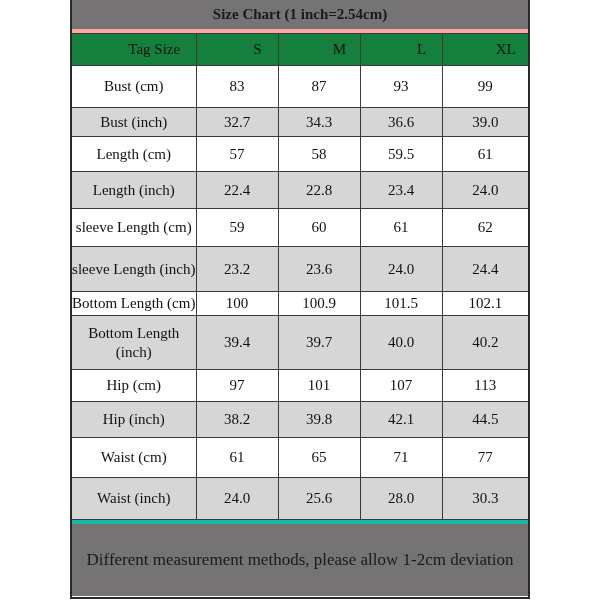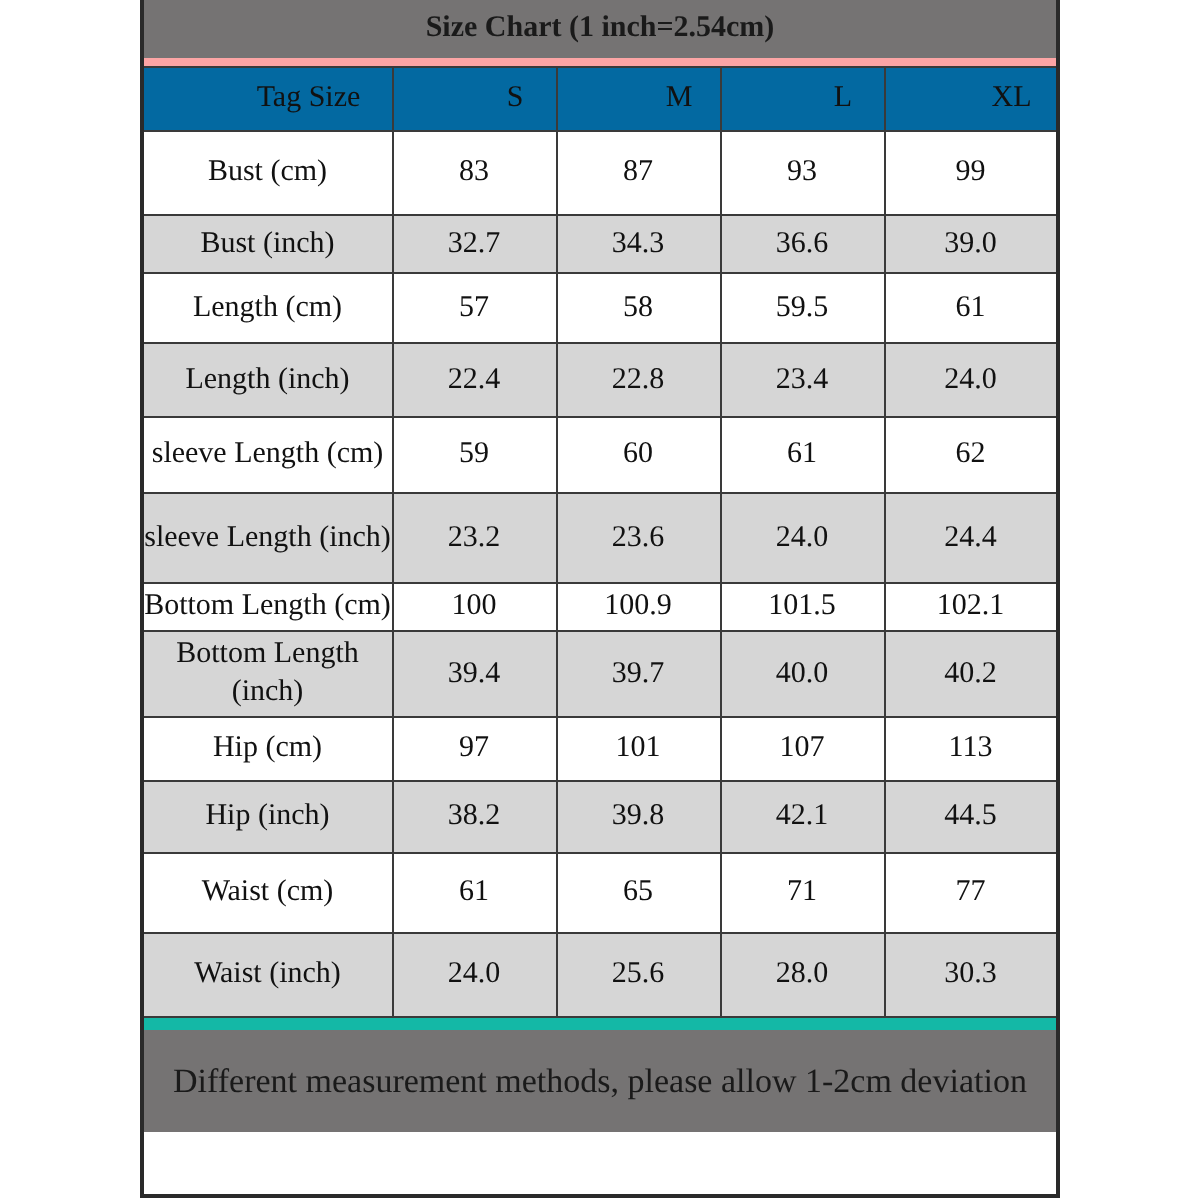--- a/index.html
+++ b/index.html
@@ -5,22 +5,22 @@
   html, body { margin:0; padding:0; background:#ffffff; }
   body { width:600px; height:600px; position:relative; overflow:hidden; font-family:"Liberation Serif", "DejaVu Serif", serif; color:#111; }
   .chart { position:absolute; left:70px; top:0; width:460px; height:599px; border:2px solid #2a2a2a; border-top:none; box-sizing:border-box; background:#fff; }
   .title { height:33px; background:#757373; border-bottom:4px solid #fca5a5; display:flex; align-items:center; justify-content:center; font-weight:bold; font-size:15px; color:#1a1a1a; box-sizing:border-box; }
   table { border-collapse:collapse; width:100%; table-layout:fixed; }
   td { border:1.5px solid #3a3a3a; text-align:center; vertical-align:middle; font-size:15px; padding:0; line-height:19px; }
   tr td:first-child { border-left:none; }
   tr td:last-child { border-right:none; }
   tr.gray td { background:#d6d6d6; }
   tr.white td { background:#ffffff; }
-  tr.header td { background:#0369a1;padding-left:41px; }
-  .footer { height:57px; background:#757373; border-top:6px solid #14b8a6; display:flex; align-items:center; justify-content:center; font-size:17px; color:#1a1a1a; box-sizing:border-box; }
+  tr.header td { background:#15803d;padding-left:41px; }
+  .footer { height:76px; background:#757373; border-top:4px solid #14b8a6; display:flex; align-items:center; justify-content:center; font-size:17px; color:#1a1a1a; box-sizing:border-box; }
 </style>
 </head>
 <body>
 
 <div class="chart">
   <div class="title">Size Chart (1 inch=2.54cm)</div>
   <table>
     <colgroup>
       <col style="width:124px">
         <col style="width:82px">
@@ -78,21 +78,21 @@
           <td>24.0</td>
           <td>24.4</td>
         </tr>
         <tr class="white" style="height: 24px;">
           <td>Bottom Length (cm)</td>
           <td>100</td>
           <td>100.9</td>
           <td>101.5</td>
           <td>102.1</td>
         </tr>
-        <tr class="gray" style="height: 43px; border-radius: 14px;">
+        <tr class="gray" style="height: 54px; border-radius: 14px;">
           <td>Bottom Length (inch)</td>
           <td>39.4</td>
           <td>39.7</td>
           <td>40.0</td>
           <td>40.2</td>
         </tr>
         <tr class="white" style="height: 32px; margin-top: 36px;">
           <td>Hip (cm)</td>
           <td>97</td>
           <td>101</td>

